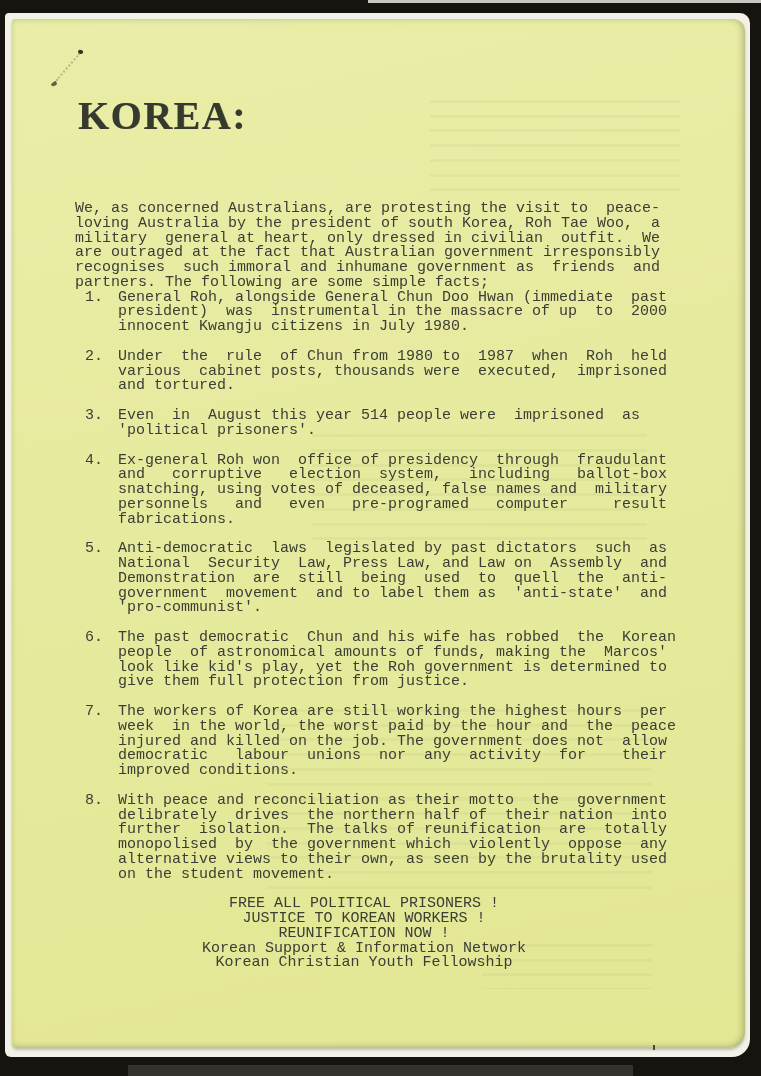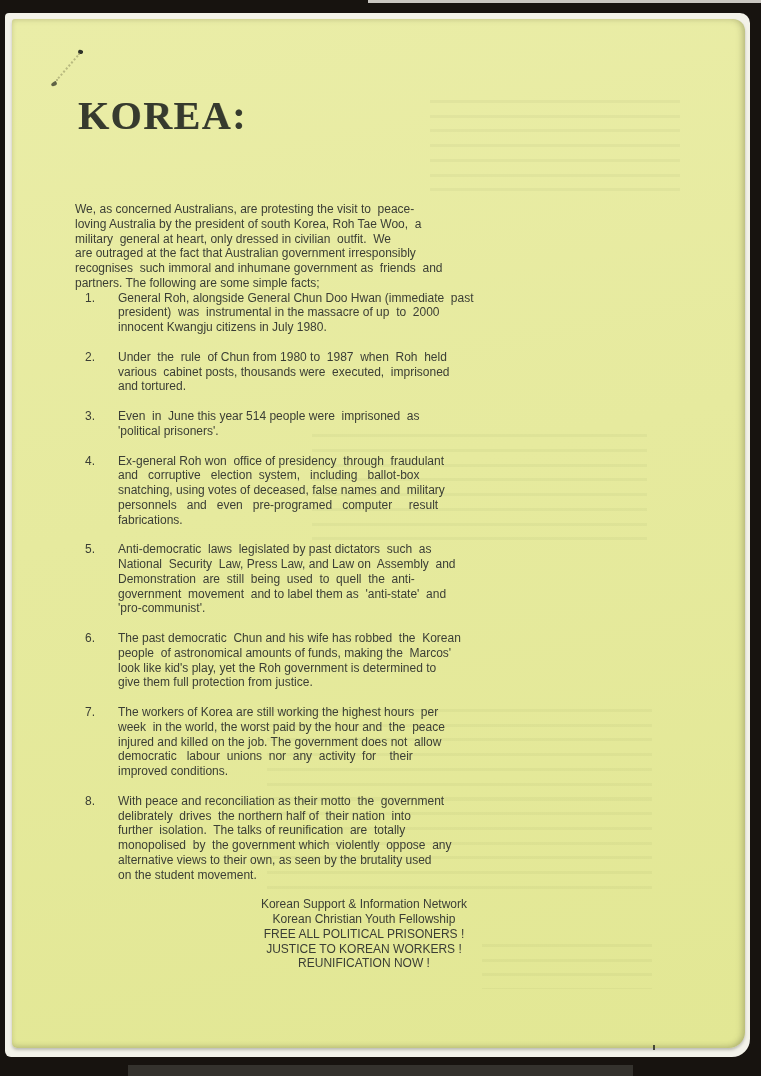--- a/index.html
+++ b/index.html
@@ -30,22 +30,22 @@
     position:absolute; left:66px; top:75px;
     font-family:"Liberation Serif","DejaVu Serif",serif;
     font-weight:bold; color:#363a2e; line-height:43px;
     text-shadow: 0.4px 0.4px 0 rgba(54,58,46,.55);
   }
   .doc-title .line1 { font-size:40px; letter-spacing:1.5px; }
   .doc-title .line2 { font-size:39px; letter-spacing:0.5px; }
   .column { position:absolute; left:63px; top:183px; width:600px; }
   pre.mono {
     margin:0; white-space:pre;
-    font-family:Liberation Sans, sans-serif;
-    font-size:12px; line-height:14.75px;
+    font-family:Liberation Mono, monospace;
+    font-size:15px; line-height:14.75px;
     color:#3b3e35;
   }
   .intro { margin-bottom:17px; }
   .fact-item { display:flex; margin-bottom:15px; }
   .fact-item .num { flex:none; width:43px; padding-left:10px; box-sizing:border-box; }
   .slogans { margin-top:26px; text-align:center; padding-right:22px; }
   .credits { margin-top:16px; text-align:center; padding-right:22px; }
   .speck { position:absolute; background:#2f3328; }
   .speck-a { left:66px; top:31px; width:5px; height:4px; border-radius:55% 40% 60% 50%; transform:rotate(20deg); }
   .speck-b { left:39px; top:63px; width:6px; height:4px; border-radius:60% 20% 50% 70%; transform:rotate(-30deg); background:rgba(60,64,46,.8); }
@@ -103,21 +103,21 @@
 innocent Kwangju citizens in July 1980.</pre>
           </div>
           <div class="fact-item">
             <pre class="mono num">2.</pre>
             <pre class="mono body">Under  the  rule  of Chun from 1980 to  1987  when  Roh  held
 various  cabinet posts, thousands were  executed,  imprisoned
 and tortured.</pre>
           </div>
           <div class="fact-item">
             <pre class="mono num">3.</pre>
-            <pre class="mono body">Even  in  June this year 514 people were  imprisoned  as
+            <pre class="mono body">Even  in  August this year 514 people were  imprisoned  as
 'political prisoners'.</pre>
           </div>
           <div class="fact-item">
             <pre class="mono num">4.</pre>
             <pre class="mono body">Ex-general Roh won  office of presidency  through  fraudulant
 and   corruptive   election  system,   including   ballot-box
 snatching, using votes of deceased, false names and  military
 personnels   and   even   pre-programed   computer     result
 fabrications.</pre>
           </div>
@@ -147,20 +147,20 @@
           <div class="fact-item">
             <pre class="mono num">8.</pre>
             <pre class="mono body">With peace and reconciliation as their motto  the  government
 delibrately  drives  the northern half of  their nation  into
 further  isolation.  The talks of reunification  are  totally
 monopolised  by  the government which  violently  oppose  any
 alternative views to their own, as seen by the brutality used
 on the student movement.</pre>
           </div>
         </div>
-      <pre class="mono credits">Korean Support &amp; Information Network
-Korean Christian Youth Fellowship</pre>
       <pre class="mono slogans">FREE ALL POLITICAL PRISONERS !
 JUSTICE TO KOREAN WORKERS !
 REUNIFICATION NOW !</pre>
+      <pre class="mono credits">Korean Support &amp; Information Network
+Korean Christian Youth Fellowship</pre>
     </div>
   </div>
 </div>
 
 </body></html>

